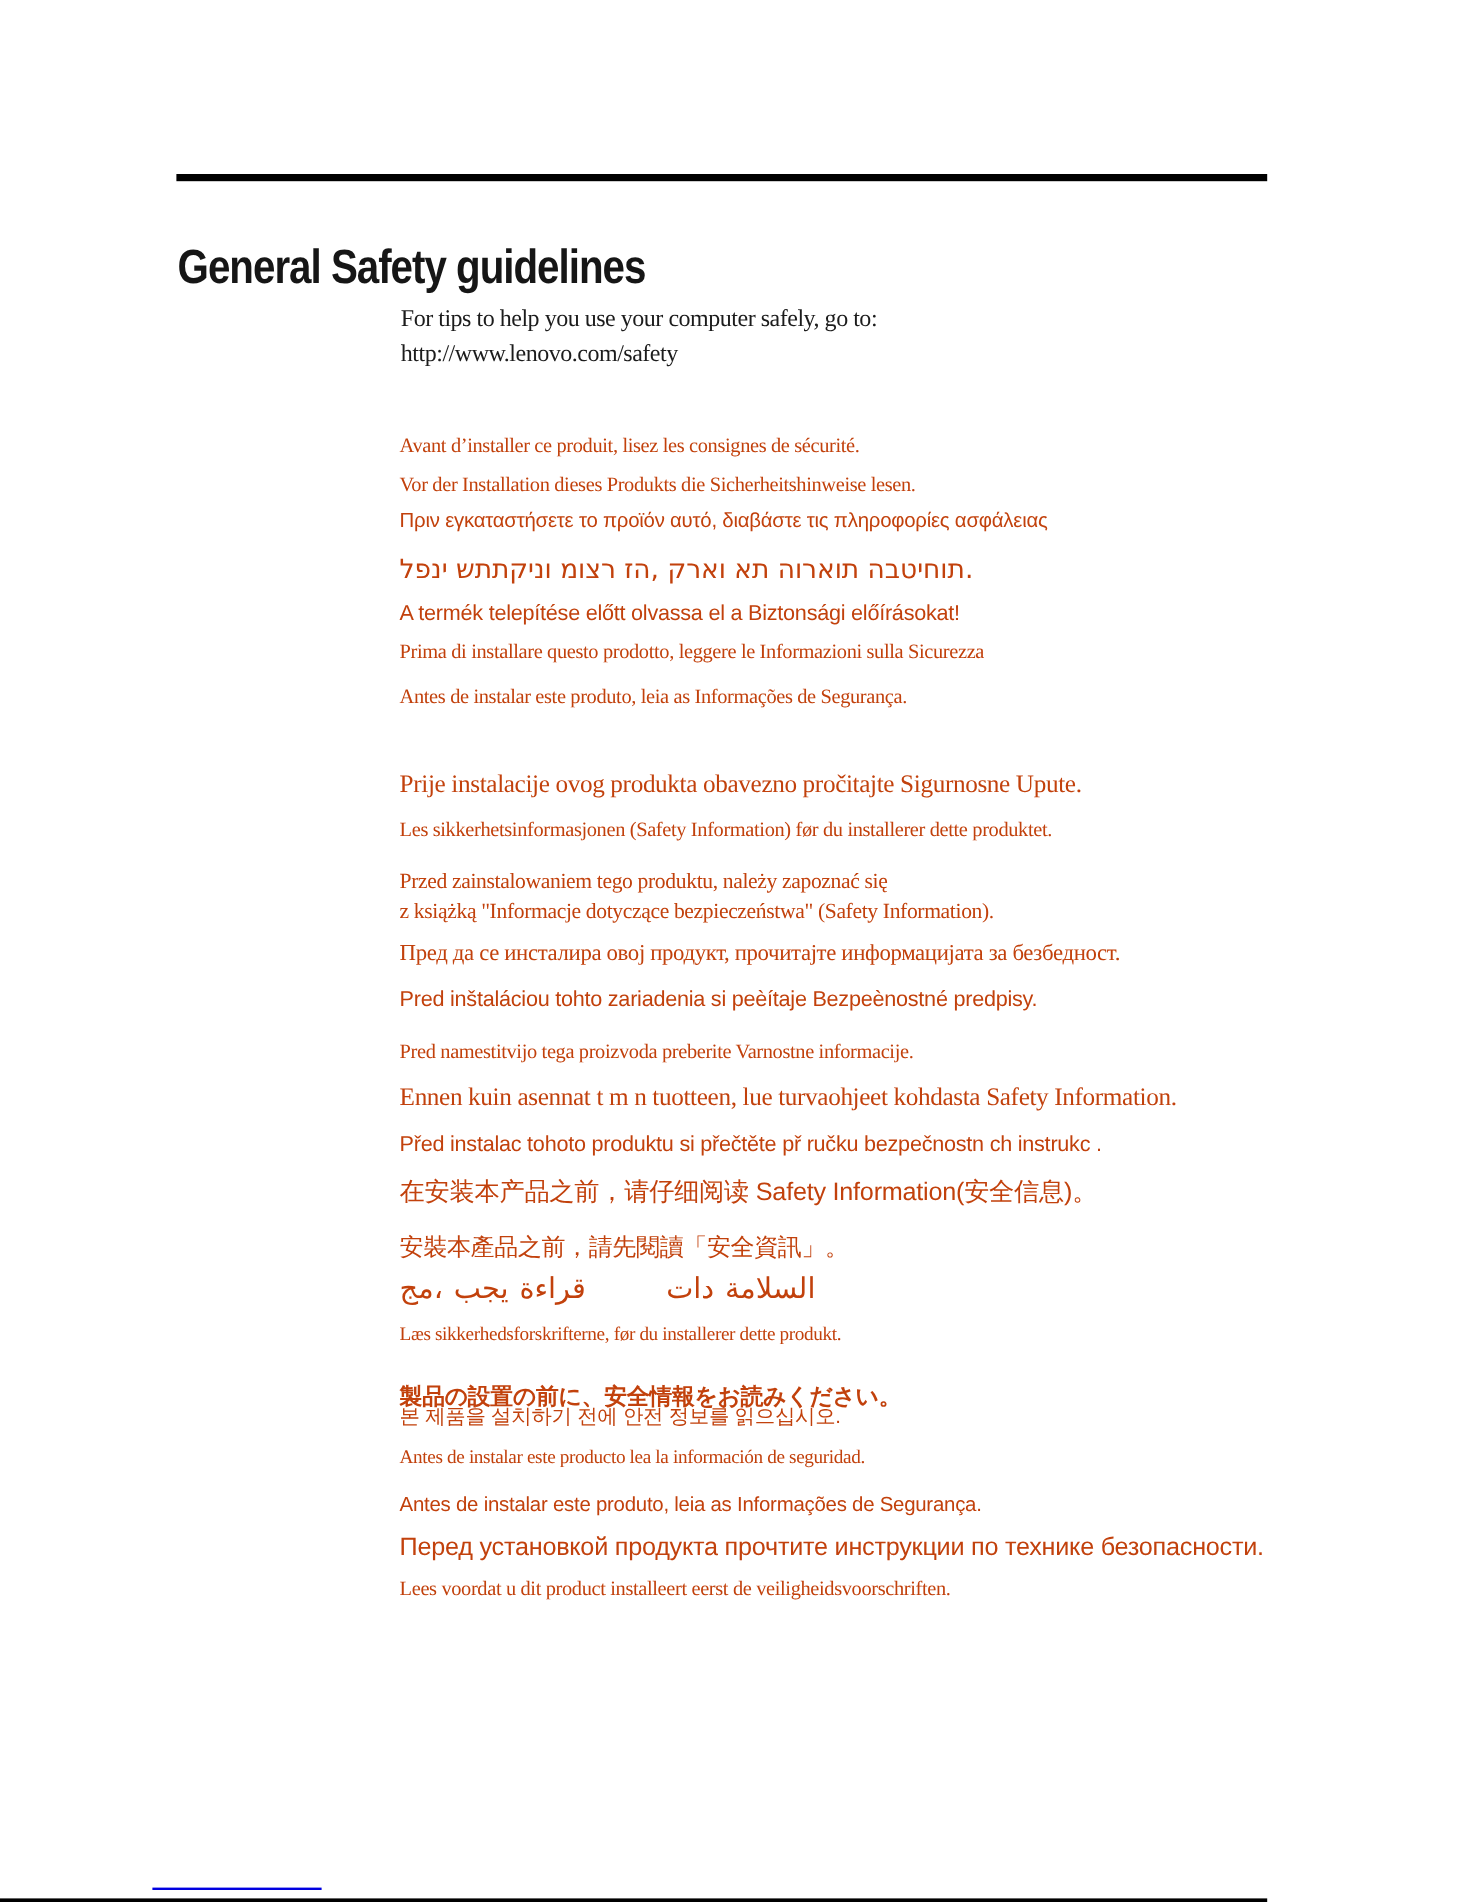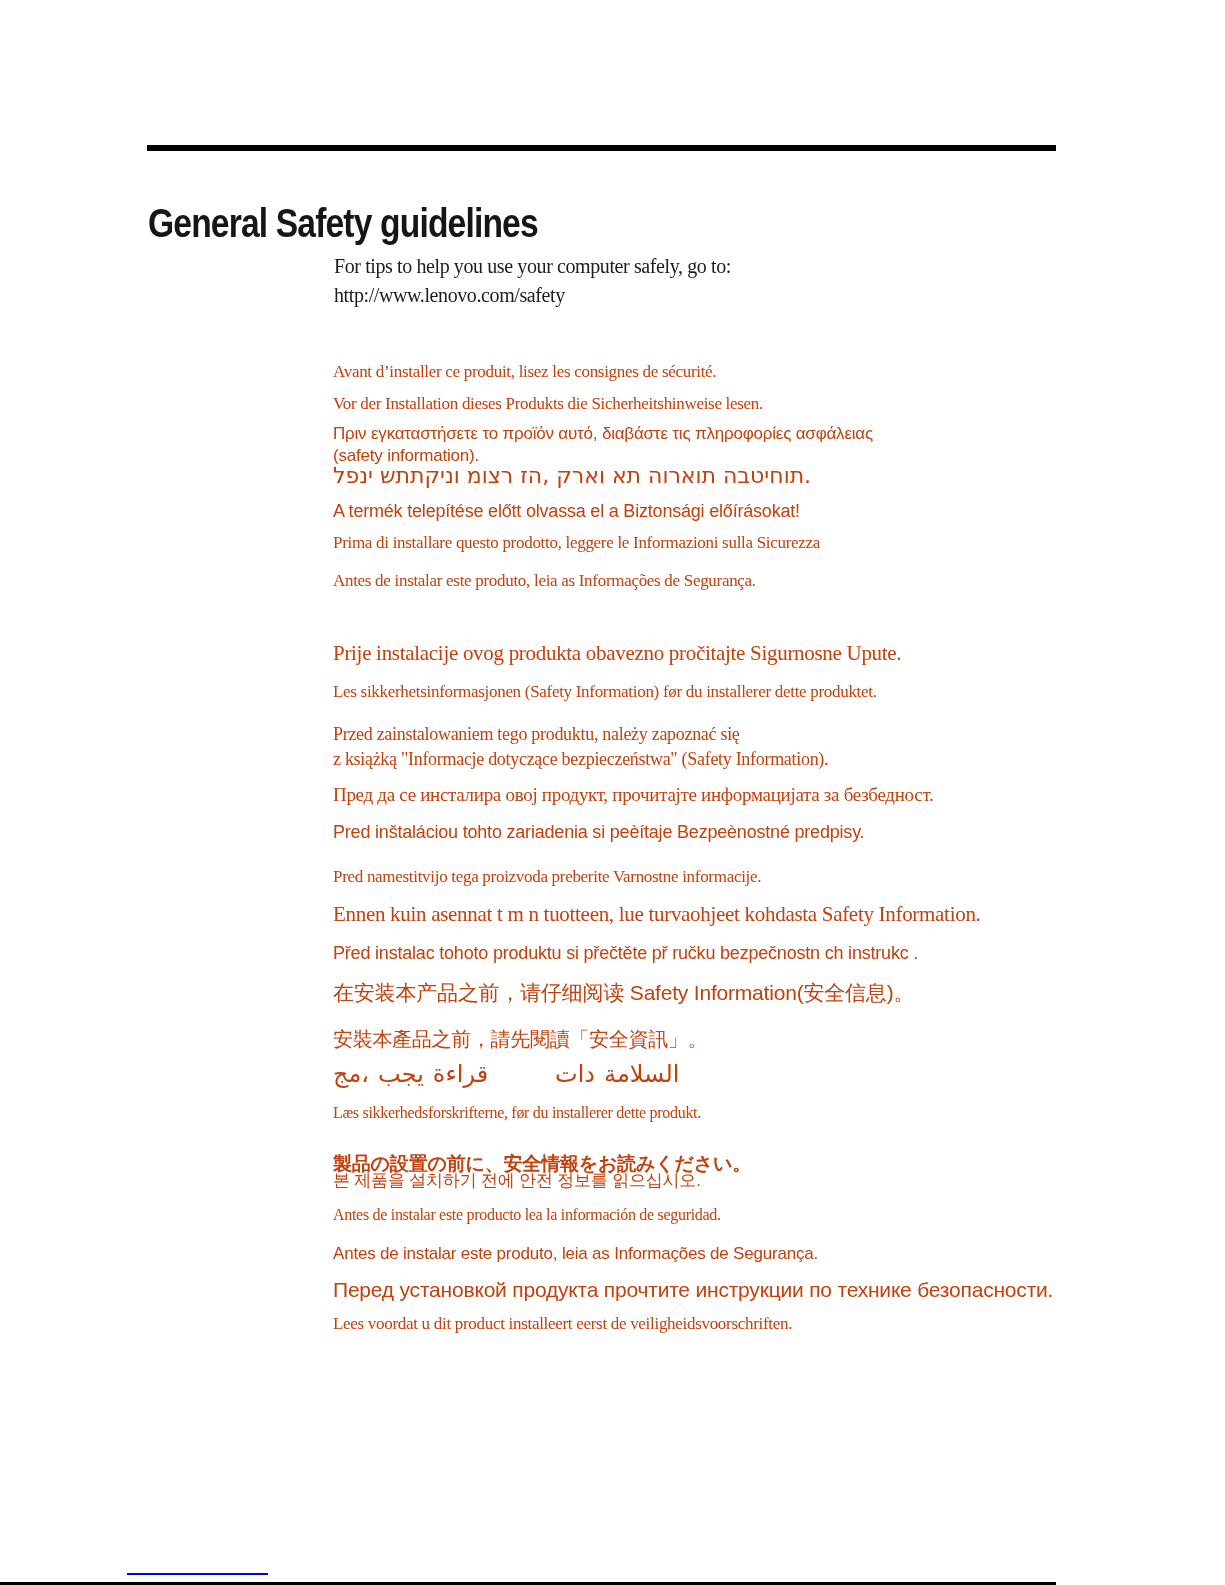--- a/index.html
+++ b/index.html
@@ -71,21 +71,20 @@
     <span>For tips to help you use your computer safely, go to:</span>
     <span>http://www.lenovo.com/safety</span>
   </div>
 
   <div class="notice serif s17" style="top:362px;">Avant d’installer ce produit, lisez les consignes de sécurité.</div>
 
   <div class="notice serif s17" style="top:394px;">Vor der Installation dieses Produkts die Sicherheitshinweise lesen.</div>
 
   <div class="notice sans s17 two-line" style="top:423px;">
     <span class="block">Πριν εγκαταστήσετε το προϊόν αυτό, διαβάστε τις πληροφορίες ασφάλειας</span>
-    <span class="block">(safety information).</span>
   </div>
 
   <div class="notice dejavu s22 hebrew-override" style="top:463px;">לפני שתתקינו מוצר זה, קראו את הוראות הבטיחות.</div>
 
   <div class="notice sans s18" style="top:501px;">A termék telepítése előtt olvassa el a Biztonsági előírásokat!</div>
 
   <div class="notice serif s17" style="top:533px;">Prima di installare questo prodotto, leggere le Informazioni sulla Sicurezza</div>
 
   <div class="notice serif s17" style="top:571px;">Antes de instalar este produto, leia as Informações de Segurança.</div>
 

